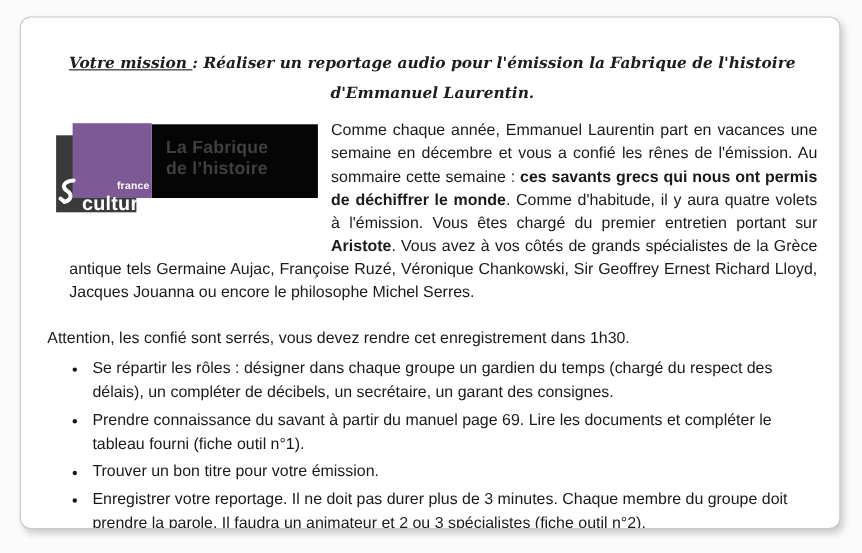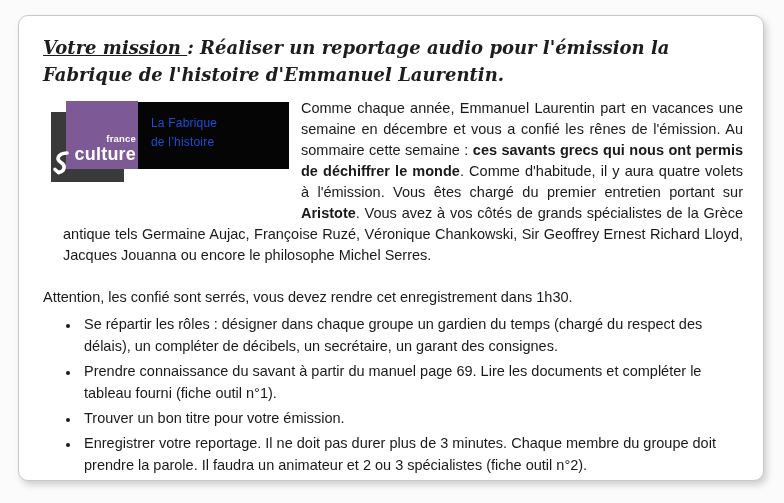--- a/index.html
+++ b/index.html
@@ -15,51 +15,51 @@
     width: 746px; height: 466px;
     background: #ffffff;
     border: 1px solid #c9c9c9;
     border-radius: 10px;
     box-shadow: 3px 4px 7px rgba(0,0,0,0.18);
     padding: 12px 20px 0 24px;
     overflow: hidden;
   }
   
   .doc-title {
-    text-align: left;
+    text-align: center;
     font-family: "DejaVu Serif", serif;
     font-style: italic;
     font-weight: 600;
-    font-size: 18px;
+    font-size: 14px;
     line-height: 27px;
     color: #1d1d1d;
-    margin: 6px auto 10px;
+    margin: 17px auto 10px;
     max-width: 700px;
   }
   .doc-title .u { text-decoration: underline; }
   
   .logo {
     float: left;
     position: relative;
     width: 241px; height: 81px;
     margin: 3px 12px 23px 5px;
   }
   .logo .sq-gray   { position: absolute; left: 3px;  top: 11px; width: 73px;  height: 70px; background: #3b3a3a; z-index: 1; }
   .logo .sq-purple { position: absolute; left: 18px; top: 0;    width: 72px;  height: 68px; background: #7d5a96; z-index: 2; }
   .logo .rect-black{ position: absolute; left: 90px; top: 1px;  width: 151px; height: 67px; background: #050505; z-index: 1; }
   .logo .fc-text {
     position: absolute; left: 8px; top: 33px; width: 80px;
     text-align: right; color: #ffffff; z-index: 3; line-height: 1;
   }
-  .fc-small { display: block; font-size: 9.5px; font-weight: bold; margin-bottom: 1px; letter-spacing: 0.2px; }
+  .fc-small { display: block; font-size: 9.5px; font-weight: bold; margin-bottom: 1px; letter-spacing: 0.2px; margin-top: 20px; }
   .fc-large { display: block; font-size: 18px;  font-weight: bold; letter-spacing: 0.2px; }
   .logo .swirl { position: absolute; left: 3px; top: 49px; z-index: 4; }
   .logo .show-title {
     position: absolute; left: 103px; top: 13px; z-index: 2;
-    color: #1d4ed8; font-weight: normal; font-size: 12px; line-height: 19px;
+    color: #404040; font-weight: bold; font-size: 16px; line-height: 19px;
     letter-spacing: 0.2px;
   }
   
   .body-text { font-size: 14.5px; color: #1a1a1a; }
   .p-intro   { text-align: justify; line-height: 21px; margin-left: 20px; }
   .p-warning { margin-top: 21px; line-height: 21px; clear: left; }
   .steps-heading { font-weight: bold; margin-top: 21px; line-height: 21px; }
   ul.steps { margin: 5px 0 0 0; padding-left: 37px; }
   ul.steps li {
     line-height: 22px;

